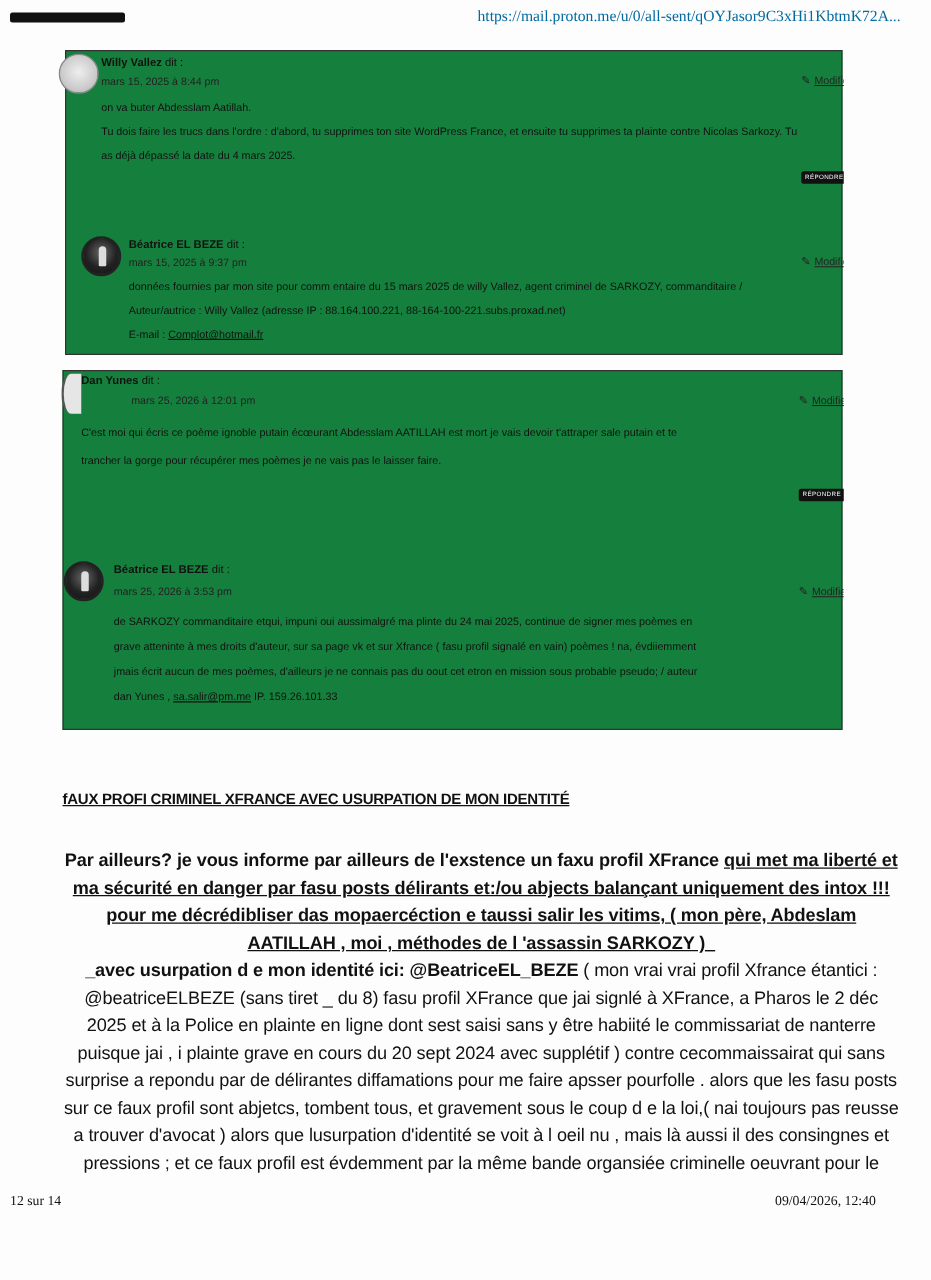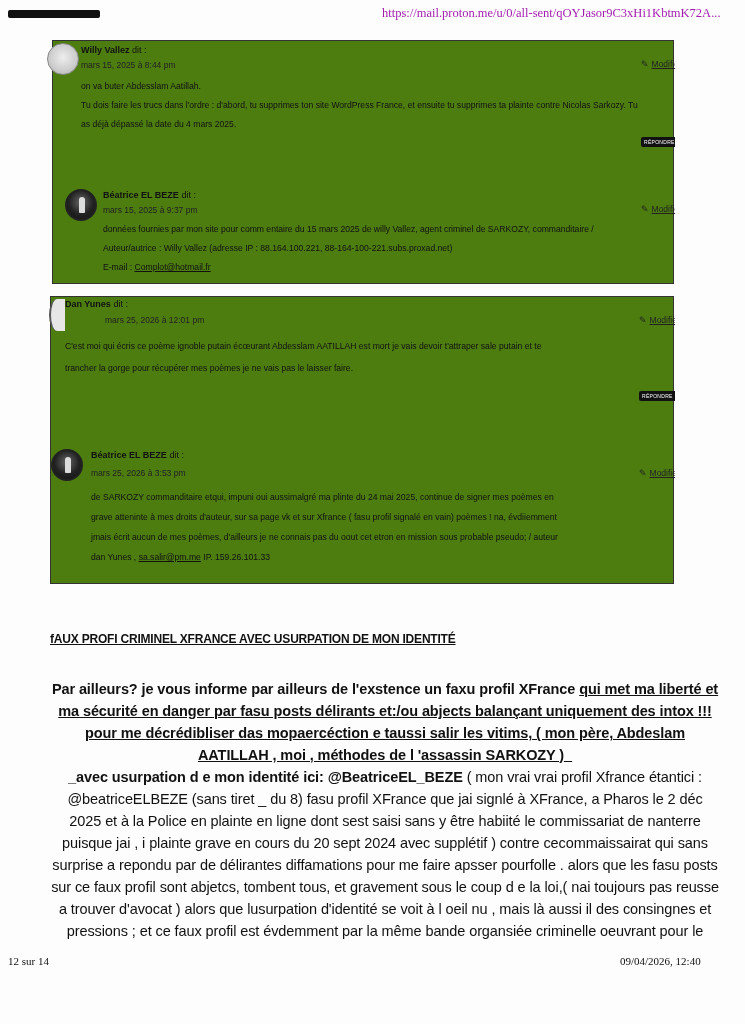--- a/index.html
+++ b/index.html
@@ -7,25 +7,25 @@
       width: 745px; height: 1024px; position: relative; overflow: hidden;
       background: #fdfdfd; color: #111;
       font-family: "Liberation Sans", sans-serif;
     }
     .header-redacted {
       position: absolute; left: 8px; top: 10px; width: 92px; height: 8px;
       background: #111; border-radius: 2px;
     }
     .header-url {
       position: absolute; left: 382px; top: 6px;
-      font-family: "Liberation Serif", serif; font-size: 12.5px; color: #a21caf;
+      font-family: "Liberation Serif", serif; font-size: 12.5px; color: #0369a1;
       white-space: nowrap;
     }
     .box {
-      position: absolute; border: 1.5px solid #333; background: #4d7c0f;
+      position: absolute; border: 1.5px solid #333; background: #15803d;
       box-sizing: border-box;
     }
     .avatar {
       position: absolute; width: 32px; height: 32px; border-radius: 50%;
       box-sizing: border-box;
     }
     .avatar.light { border: 1px solid #888; background: radial-gradient(circle at 50% 45%, #eee 0%, #ccc 60%, #aaa 100%); }
     .avatar.dark { border: 2px solid #222; background: radial-gradient(circle at 50% 40%, #666 0%, #222 55%, #111 100%); }
     .avatar.dark::after {
       content: ""; position: absolute; left: 12px; top: 6px; width: 6px; height: 16px;

